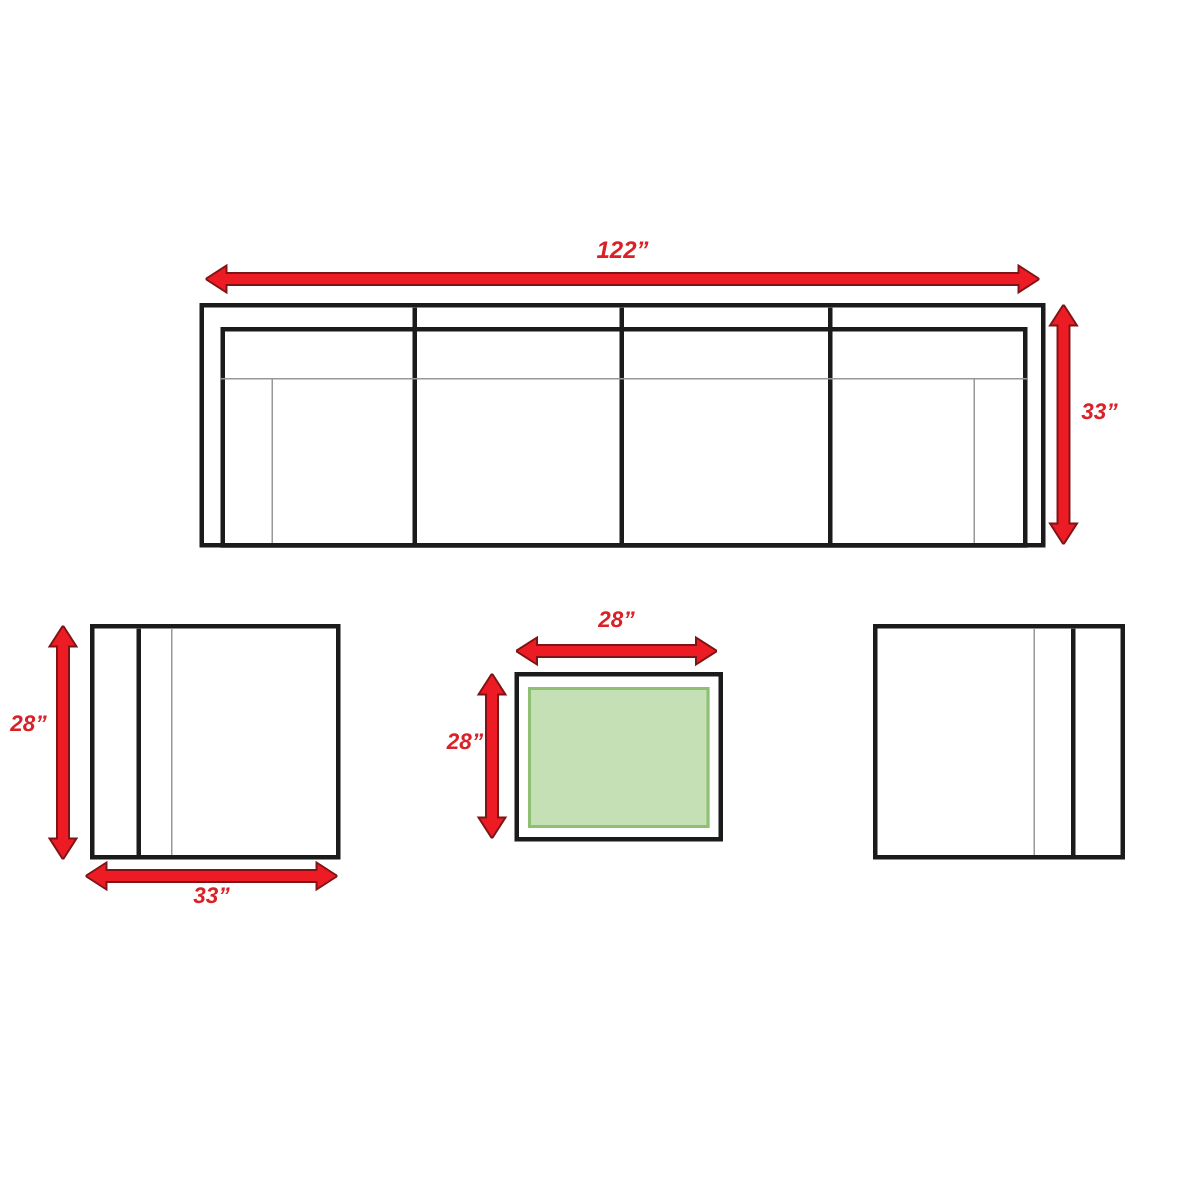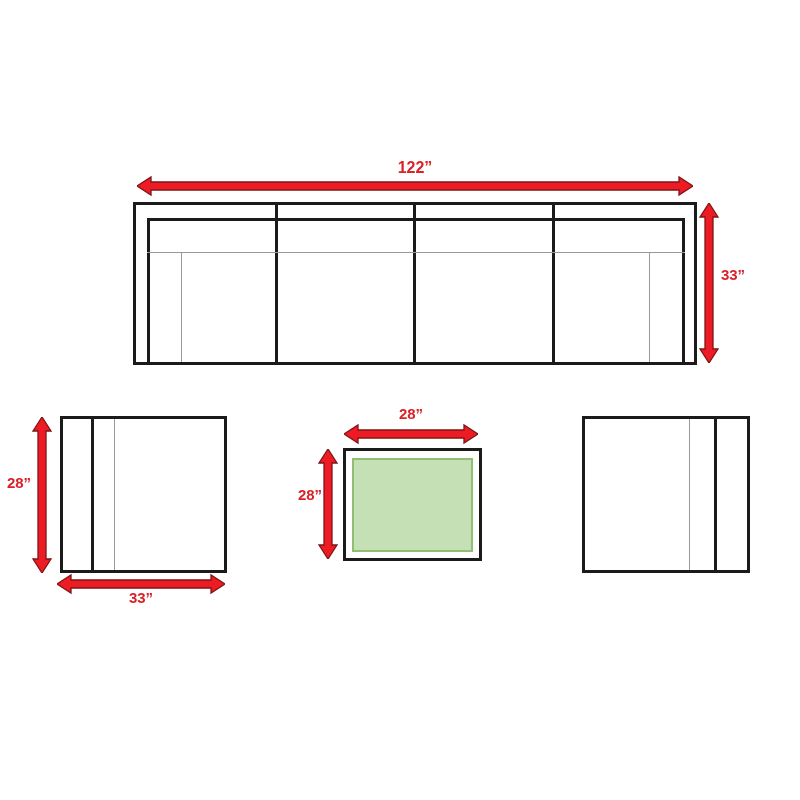--- a/index.html
+++ b/index.html
@@ -16,21 +16,21 @@
     position:relative;width:800px;height:800px;background:#ffffff;overflow:hidden;
     font-family:"Liberation Sans", sans-serif;
   }
   .piece{position:absolute;border:3px solid var(--line-black);background:#fff;box-sizing:content-box;}
   .vline{position:absolute;top:0;bottom:0;background:var(--line-black);}
   .vline.thick{width:3px;}
   .vline.thin{width:1px;background:var(--line-gray);}
   .hline{position:absolute;height:1px;background:var(--line-gray);}
   .dim-label{
     position:absolute;color:var(--label-red);font-weight:700;
-    font-size:15px;line-height:16px;text-align:center;letter-spacing:0px;
+    font-size:15px;line-height:16px;text-align:center;letter-spacing:0px;font-style:italic;
   }
   .dim-label.big{font-size:16px;line-height:18px;}
   .arrow{position:absolute;display:block;}
   .arrow polygon{fill:var(--arrow-red);stroke:var(--arrow-outline);stroke-width:1.3;stroke-linejoin:miter;}
   
   .sofa-inner{position:absolute;left:11px;top:13px;right:9px;bottom:-3px;border:3px solid var(--line-black);}
   
   .table-top{position:absolute;left:6px;top:7px;right:6px;bottom:6px;
     background:var(--table-green-fill);border:2px solid var(--table-green-border);}
 </style>

